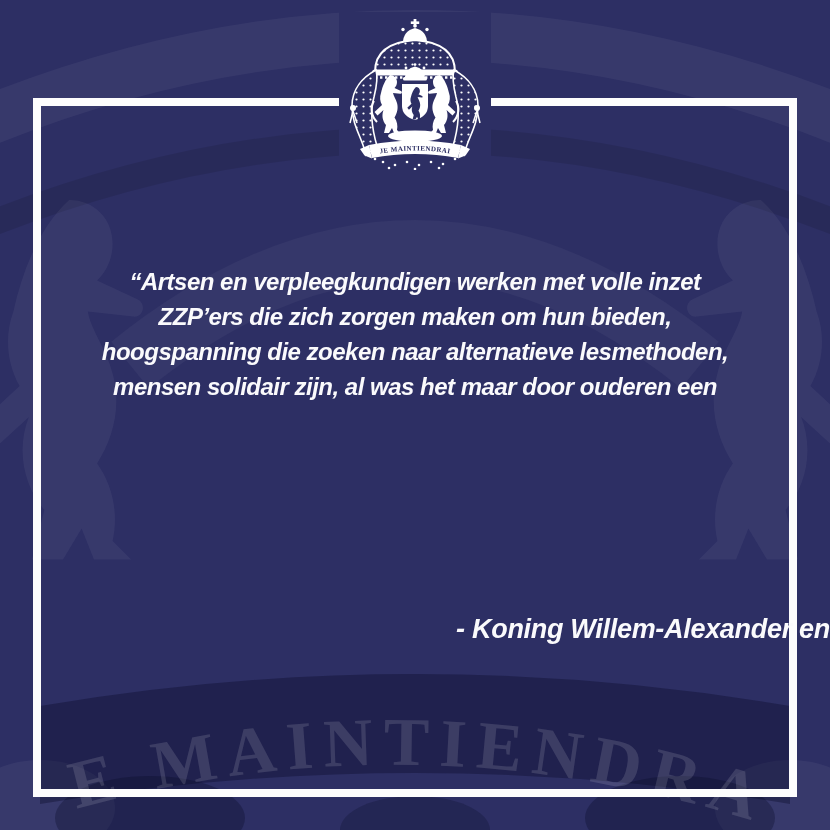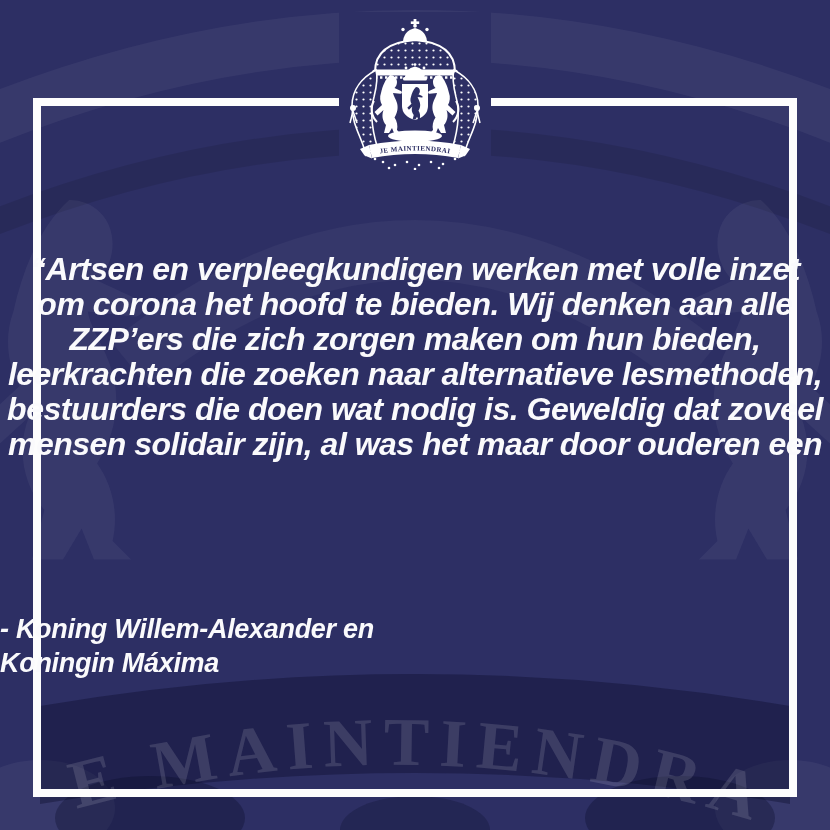--- a/index.html
+++ b/index.html
@@ -12,29 +12,29 @@
   .watermark{position:absolute;left:0;top:0;z-index:1;}
   .frame{
     position:absolute;left:33px;top:98px;right:33px;bottom:33px;
     border:8px solid #fdfdfd;z-index:2;
   }
   .emblem{
     position:absolute;top:12px;left:50%;transform:translateX(-50%);
     width:152px;height:158px;background:#2d2f64;z-index:3;
   }
   .quote{
-    position:absolute;top:252px;left:0;width:830px;z-index:4;
+    position:absolute;top:264px;left:0;width:830px;z-index:4;
     text-align:center;color:#fafafc;
     font-weight:bold;font-style:italic;
-    font-size:32px;line-height:35px;letter-spacing:-0.5px;
+    font-size:24px;line-height:35px;letter-spacing:-0.5px;
   }
   .quote .line{white-space:nowrap;}
   .attribution{
     position:absolute;top:612px;left:0;width:830px;z-index:4;
-    text-align:left;color:#fafafc;
+    text-align:right;color:#fafafc;
     font-weight:bold;font-style:italic;
     font-size:27px;line-height:34px;letter-spacing:-0.3px;
   }
   .attribution .line{white-space:nowrap;}
 </style>
 </head>
 <body>
 
 <div class="canvas">
 
@@ -132,25 +132,22 @@
           <circle cx="76" cy="157" r="1.3"></circle>
         <circle cx="100" cy="156" r="1.3"></circle>
           <circle cx="36" cy="147" r="1.3"></circle>
         <circle cx="116" cy="147" r="1.3"></circle>
       </g>
     </svg>
   </div>
 
   <div class="quote">
     <div class="line">“Artsen en verpleegkundigen werken met volle inzet</div>
-    <div class="line">om corona het hoofd te bieden. Wij denken aan alle</div>
     <div class="line">ZZP’ers die zich zorgen maken om hun bieden,</div>
-    <div class="line">leerkrachten die zoeken naar alternatieve lesmethoden,</div>
-    <div class="line">bestuurders die doen wat nodig is. Geweldig dat zoveel</div>
+    <div class="line">hoogspanning die zoeken naar alternatieve lesmethoden,</div>
     <div class="line">mensen solidair zijn, al was het maar door ouderen een</div>
   </div>
 
   <div class="attribution">
     <div class="line">- Koning Willem-Alexander en</div>
-    <div class="line">Koningin Máxima</div>
   </div>
 
 </div>
 
 </body></html>

